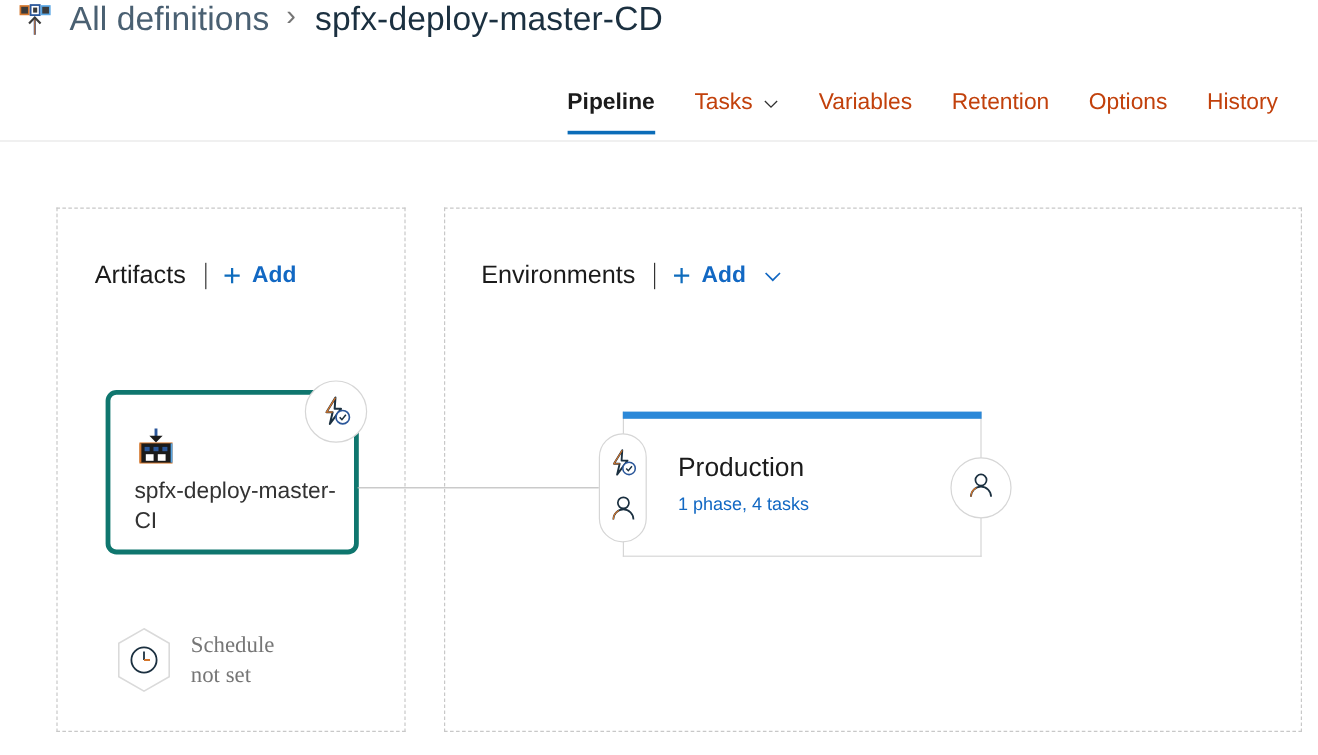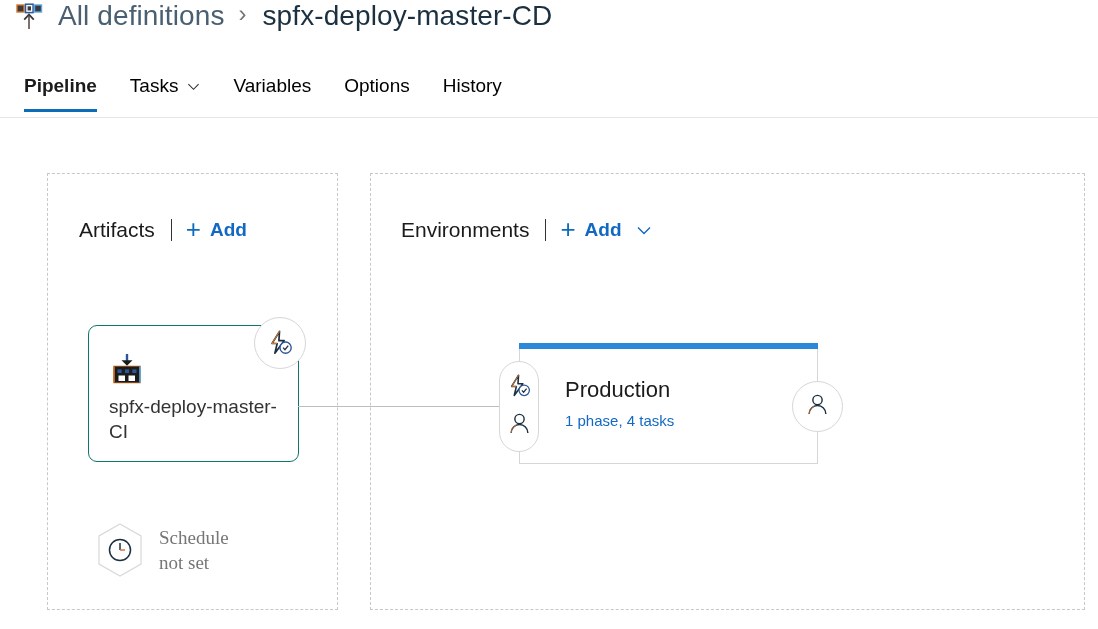--- a/index.html
+++ b/index.html
@@ -25,27 +25,27 @@
   .crumb-sep {
     font-size: 24px; color: #767676; margin: 0 16px 0 14px; font-weight: 300;
   }
   .crumb-current {
     font-size: 28px; color: #1b3040; font-weight: 400; letter-spacing: .1px;
   }
 
   
   .tabbar {
     position: absolute; left: 0; top: 62px; right: 0; height: 56px;
-    display: flex; align-items: flex-start; padding-left: 24px;
+    display: flex; align-items: flex-start; padding-left: 24px; justify-content: flex-end;
   }
   .tab {
     position: relative; height: 48px; display: flex; align-items: center;
     margin-right: 33px; cursor: pointer; white-space: nowrap;
   }
-  .tab-label { font-size: 19px; color: #000000; font-weight: 400; }
+  .tab-label { font-size: 19px; color: #c2410c; font-weight: 400; }
   .tab.active .tab-label { color: #1b1b1b; font-weight: 700; }
   .tab.active .tab-underline {
     position: absolute; left: 0; right: 0; bottom: -2px; height: 3px;
     background: #0b6cb8;
   }
   .tab-chevron { margin-left: 9px; display: inline-block; line-height: 0; }
   .hrule {
     position: absolute; left: 0; right: 0; top: 117px; height: 1px;
     background: #e6e6e6;
   }
@@ -71,21 +71,21 @@
   .add-plus {
     display: inline-block; color: #0f6cbd; font-size: 26px; font-weight: 300;
     line-height: 1; margin-right: 9px; position: relative; top: -1px;
   }
   .add-label { font-size: 19px; color: #1268c3; font-weight: 600; cursor: pointer; }
   .add-caret { margin-left: 14px; line-height: 0; display:inline-block; }
 
   
   #artifact-card {
     position: absolute; left: 88px; top: 325px; width: 211px; height: 137px;
-    border: 1px solid #0f766e; border-radius: 9px; background: #fff;
+    border: 4px solid #0f766e; border-radius: 9px; background: #fff;
   }
   #artifact-icon { position: absolute; left: 21px; top: 27px; width: 34px; height: 32px; }
   #artifact-name {
     position: absolute; left: 20px; top: 68px; width: 175px;
     font-size: 19px; color: #333333; line-height: 25px; word-break: break-word;
   }
   #artifact-trigger-badge {
     position: absolute; left: 254px; top: 317px; width: 52px; height: 52px;
     border-radius: 50%; background: #fff; border: 1px solid #d6d6d6;
     display: flex; align-items: center; justify-content: center; cursor: pointer;
@@ -173,20 +173,23 @@
         <svg viewBox="0 0 14 14" width="13" height="13" aria-hidden="true">
           <path d="M1.5 4.5 L7 10 L12.5 4.5" fill="none" stroke="#333" stroke-width="1.2"></path>
         </svg>
       </span>
     </div>
 
     <div class="tab">
       <span class="tab-label">Variables</span>
     </div>
 
+    <div class="tab">
+      <span class="tab-label">Retention</span>
+    </div>
 
     <div class="tab">
       <span class="tab-label">Options</span>
     </div>
 
     <div class="tab">
       <span class="tab-label">History</span>
     </div>
   </div>
   <div class="hrule"></div>

